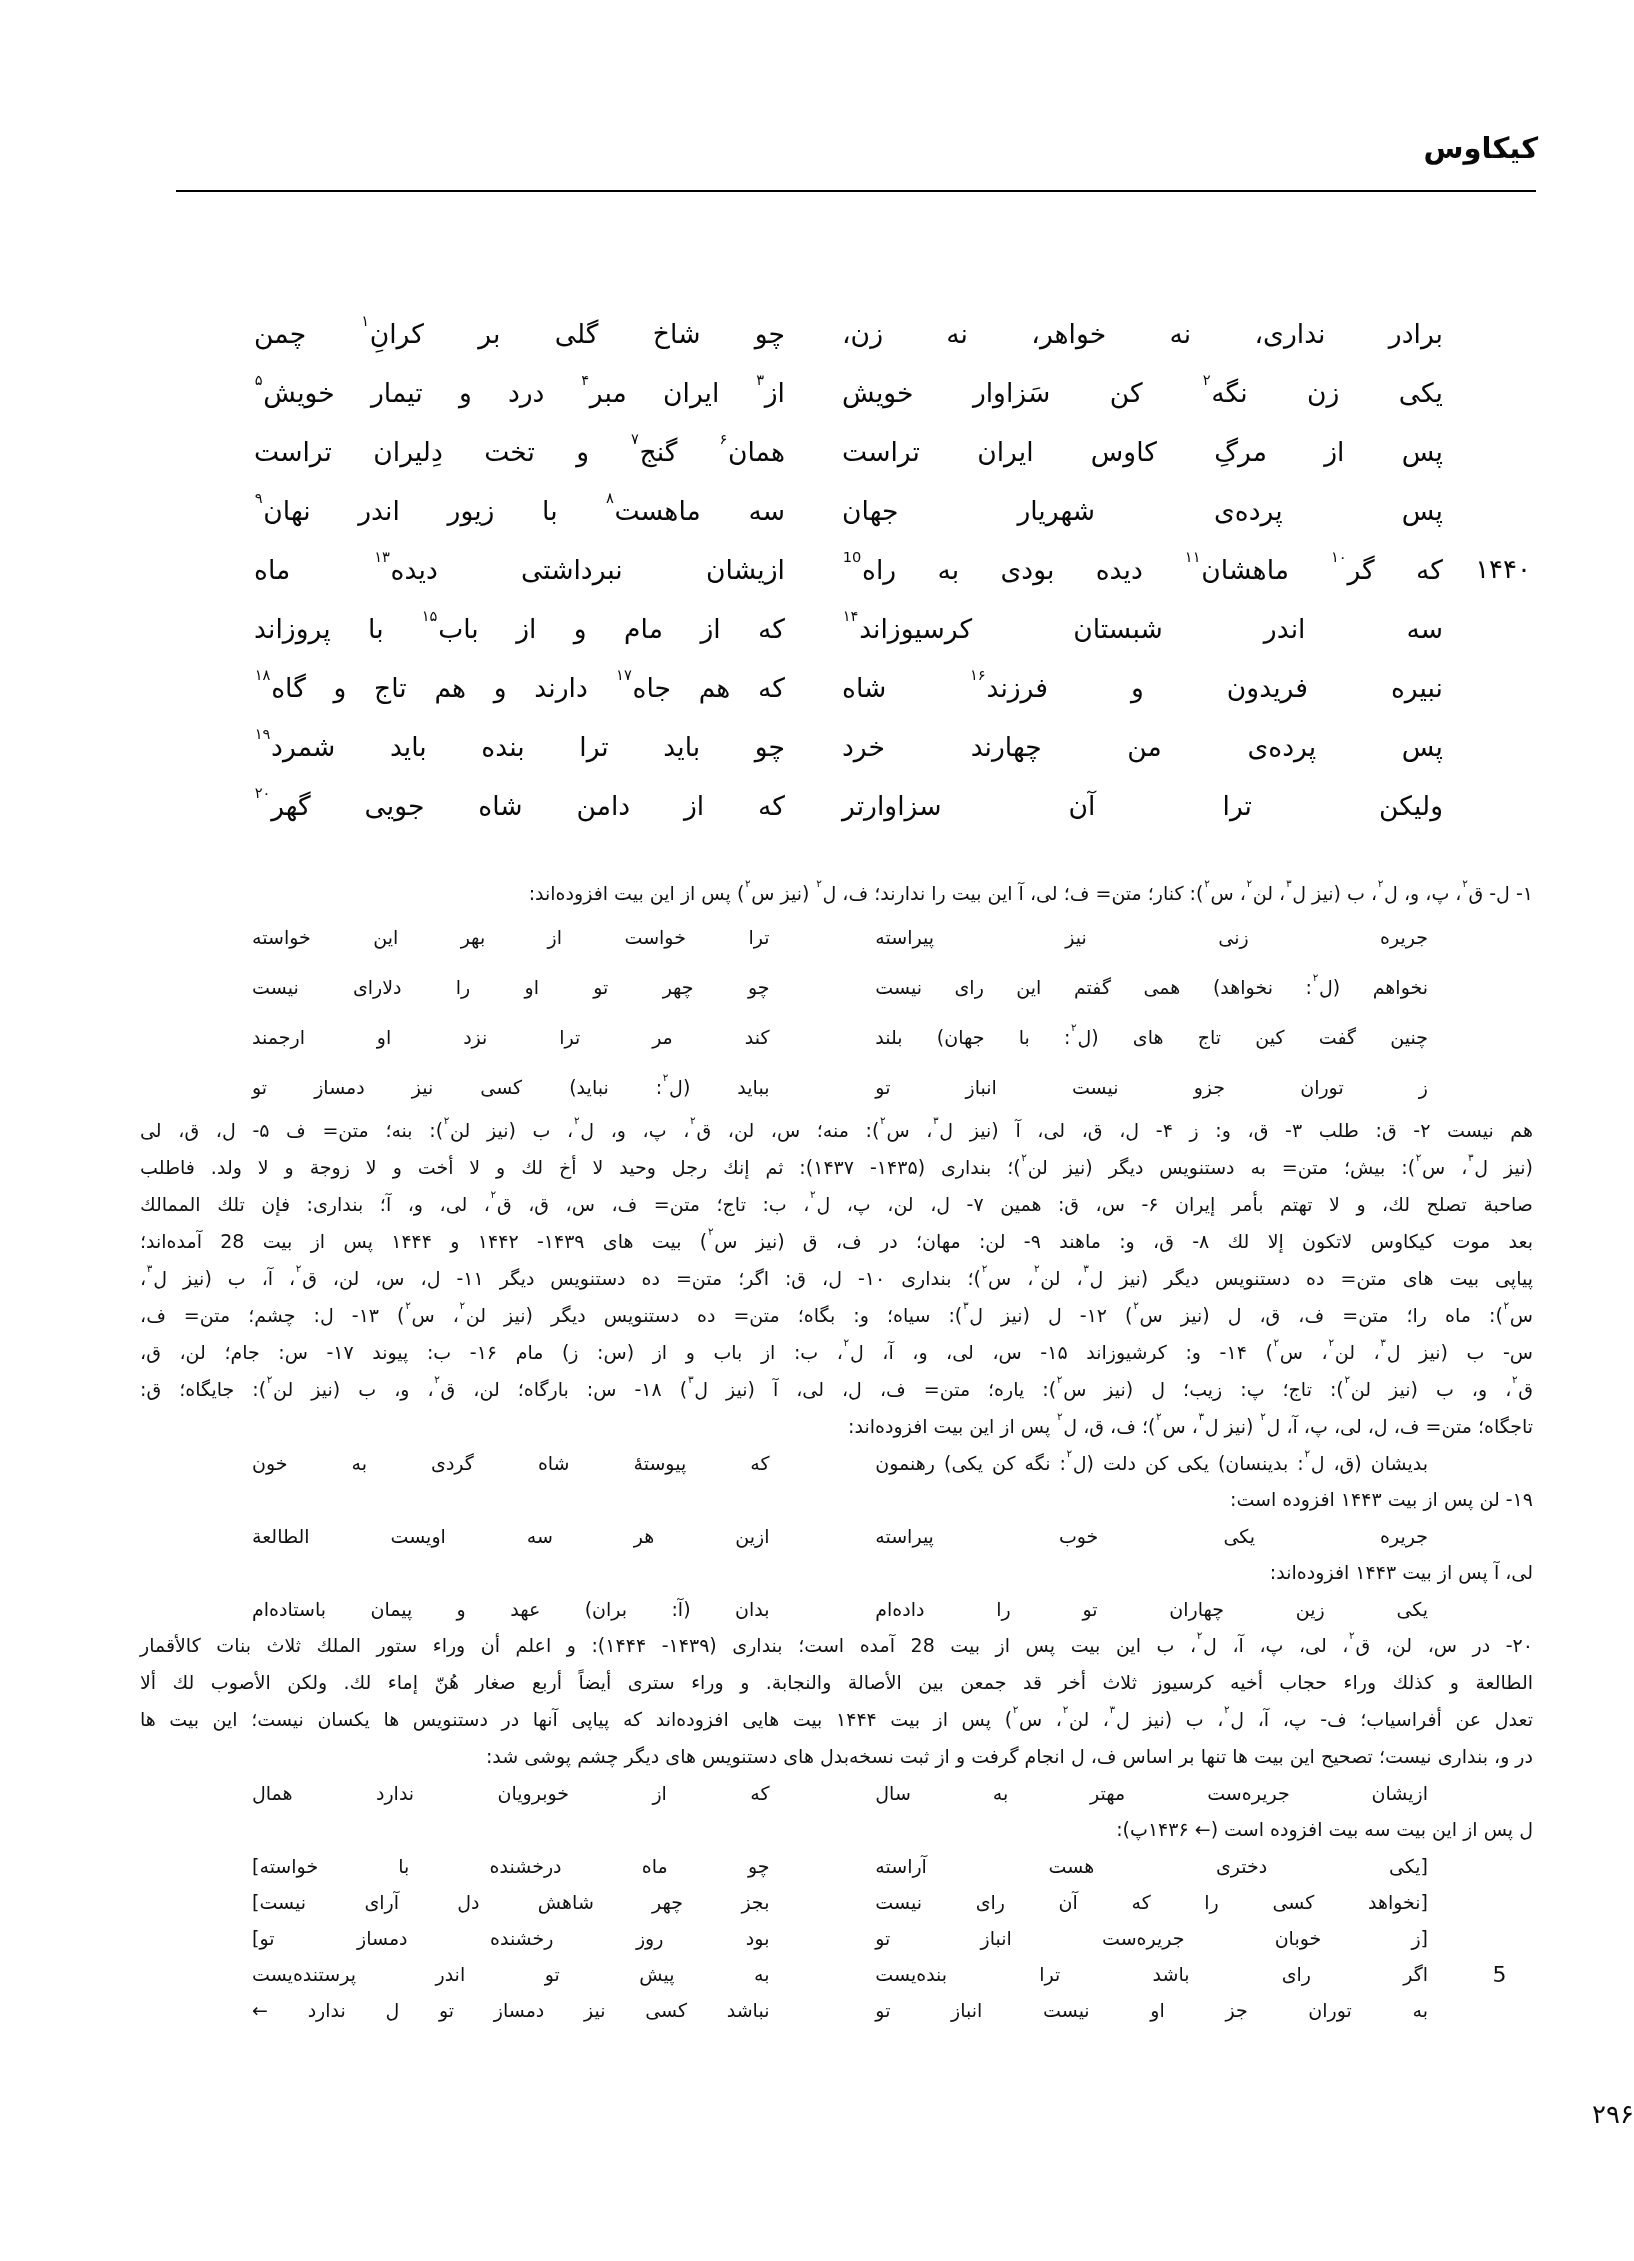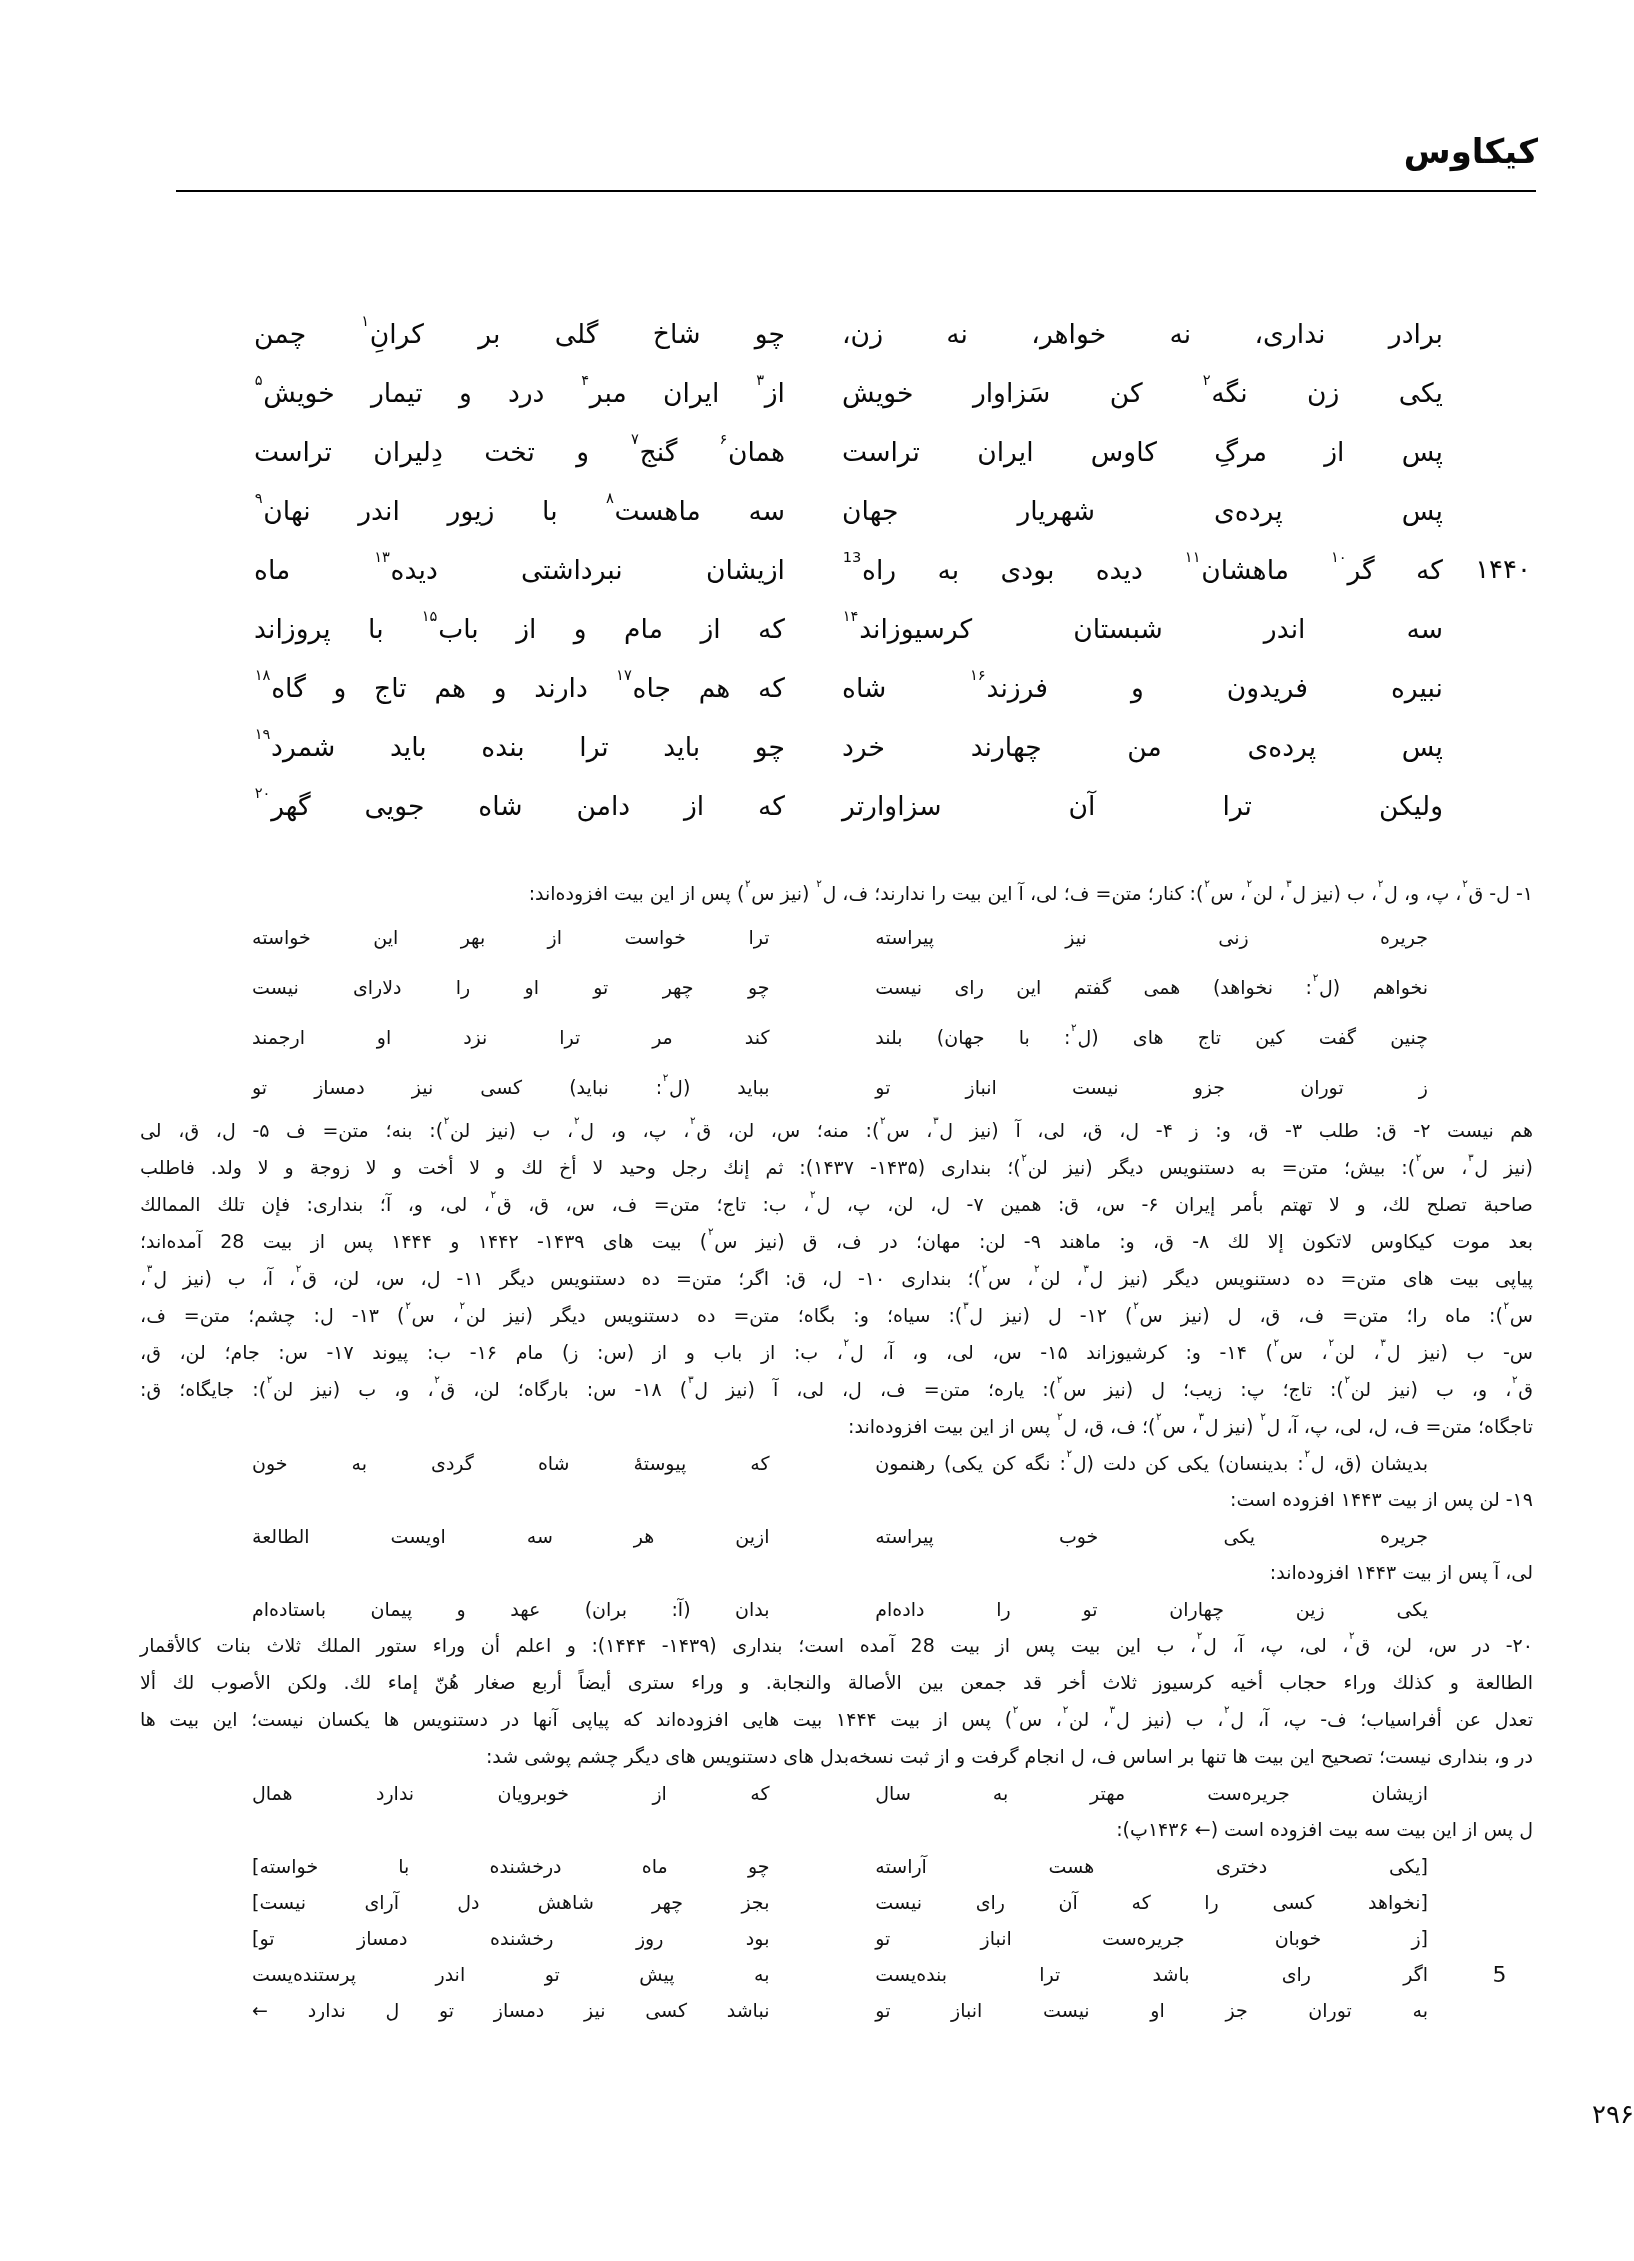--- a/index.html
+++ b/index.html
@@ -8,21 +8,21 @@
     width:1635px;height:2261px;
     margin:0 auto;
     background:#ffffff;
     color:#0a0a0a;
     direction:rtl;
     font-family:"DejaVu Sans", sans-serif;
     overflow:hidden;
   }
   .header-title{
     position:absolute;top:131px;right:96px;
-    font-size:34px;font-weight:bold;letter-spacing:0.7px;
+    font-size:29px;font-weight:bold;letter-spacing:0.7px;
   }
   .header-rule{
     position:absolute;top:190px;right:98px;width:1360px;height:2.1px;background:#000;
   }
   
   .poem{position:absolute;top:316px;right:191px;width:1189px;}
   .poem-row{display:flex;justify-content:space-between;height:59px;align-items:flex-start;}
   .hemi{display:flex;justify-content:space-between;font-size:26.6px;line-height:1.35;white-space:nowrap;}
   .hemi-r{width:601px;}
   .hemi-l{width:531px;}
@@ -137,21 +137,21 @@
         </div>
       </div>
       <div class="poem-row">
         <div class="hemi hemi-r">
           <span>که</span>
           <span>گر<sup>۱۰</sup></span>
           <span>ماهشان<sup>۱۱</sup></span>
           <span>دیده</span>
           <span>بودی</span>
           <span>به</span>
-          <span>راه<sup>13</sup></span>
+          <span>راه<sup>10</sup></span>
         </div>
         <div class="hemi hemi-l">
           <span>ازیشان</span>
           <span>نبرداشتی</span>
           <span>دیده<sup>۱۳</sup></span>
           <span>ماه</span>
         </div>
       </div>
       <div class="poem-row">
         <div class="hemi hemi-r">

